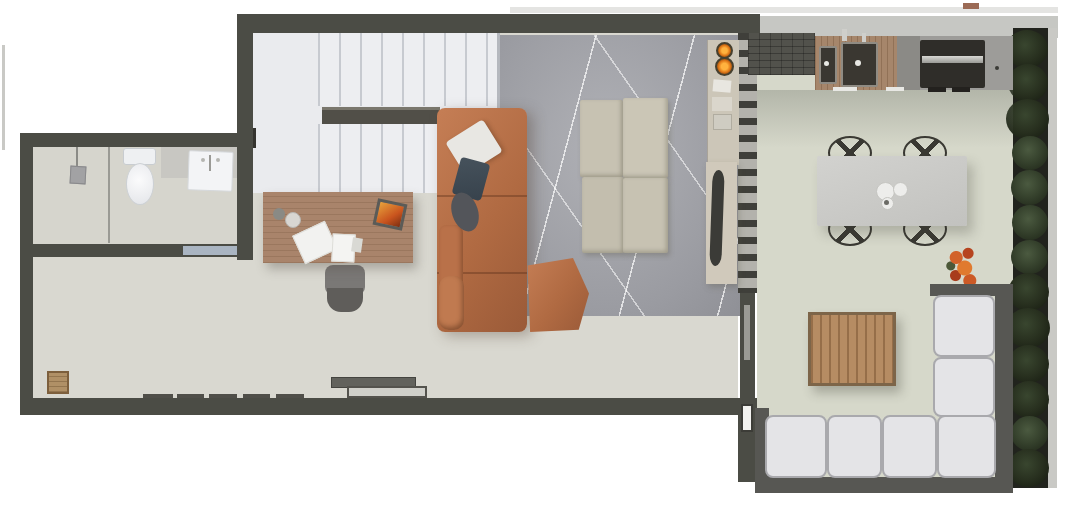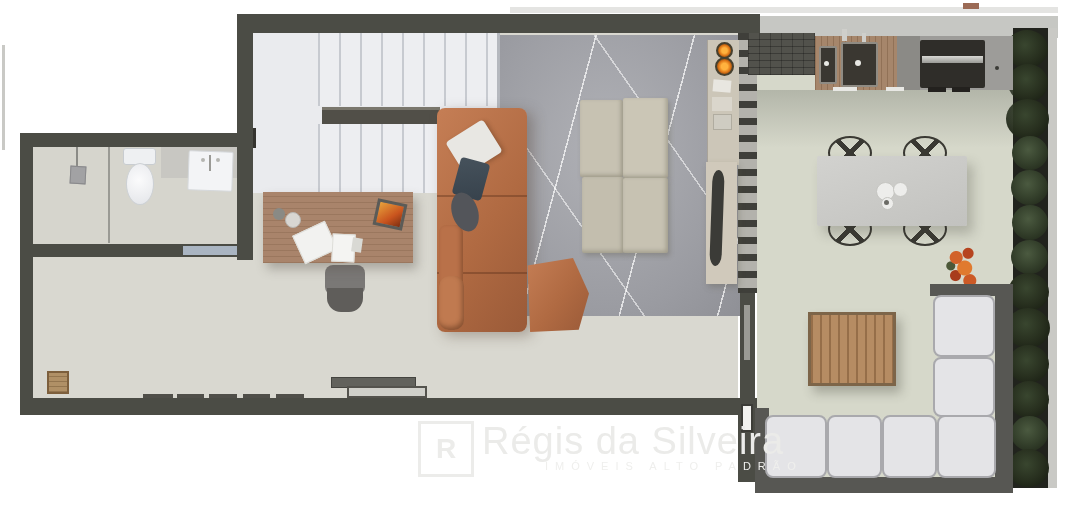--- a/index.html
+++ b/index.html
@@ -209,19 +209,14 @@
 
   <div class="abs" style="left:47px;top:371px;width:22px;height:23px;background:#b09066;border:2px solid #7d5f3c;box-sizing:border-box;background-image:repeating-linear-gradient(0deg,rgba(80,55,25,.3) 0 1px,rgba(0,0,0,0) 1px 5px);"></div>
   <div class="abs" style="left:143px;top:394px;width:30px;height:4px;background:#504f49;"></div>
   <div class="abs" style="left:177px;top:394px;width:27px;height:4px;background:#504f49;"></div>
   <div class="abs" style="left:209px;top:394px;width:28px;height:4px;background:#504f49;"></div>
   <div class="abs" style="left:243px;top:394px;width:27px;height:4px;background:#504f49;"></div>
   <div class="abs" style="left:276px;top:394px;width:28px;height:4px;background:#504f49;"></div>
   <div class="abs" style="left:331px;top:377px;width:85px;height:11px;background:#62625c;border:1px solid #44443f;box-sizing:border-box;"></div>
   <div class="abs" style="left:347px;top:386px;width:80px;height:12px;background:#d0d0ca;border:2px solid #54534d;box-sizing:border-box;"></div>
 
-  <div class="abs wm" style="left:412px;top:416px;width:420px;height:62px;">
-    <div class="abs wm-logo" style="left:6px;top:5px;width:50px;height:50px;">R</div>
-    <div class="abs wm-title" style="left:70px;top:4px;">Régis da Silveira</div>
-    <div class="abs wm-tag" style="left:133px;top:44px;">IMÓVEIS ALTO PADRÃO</div>
-  </div>
 
 </div>
 
 </body></html>

